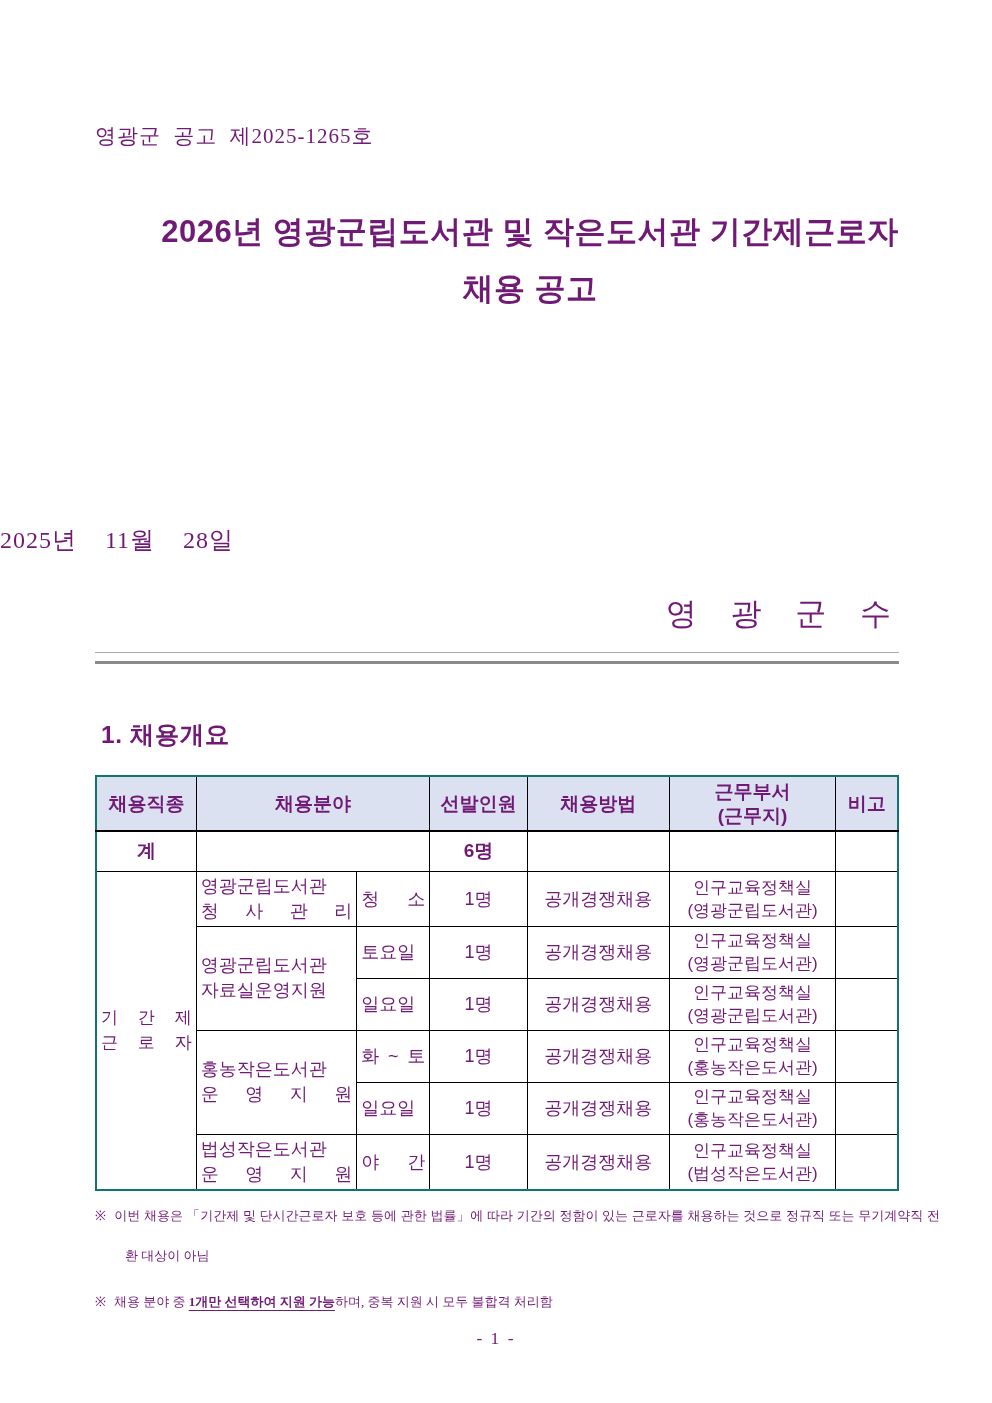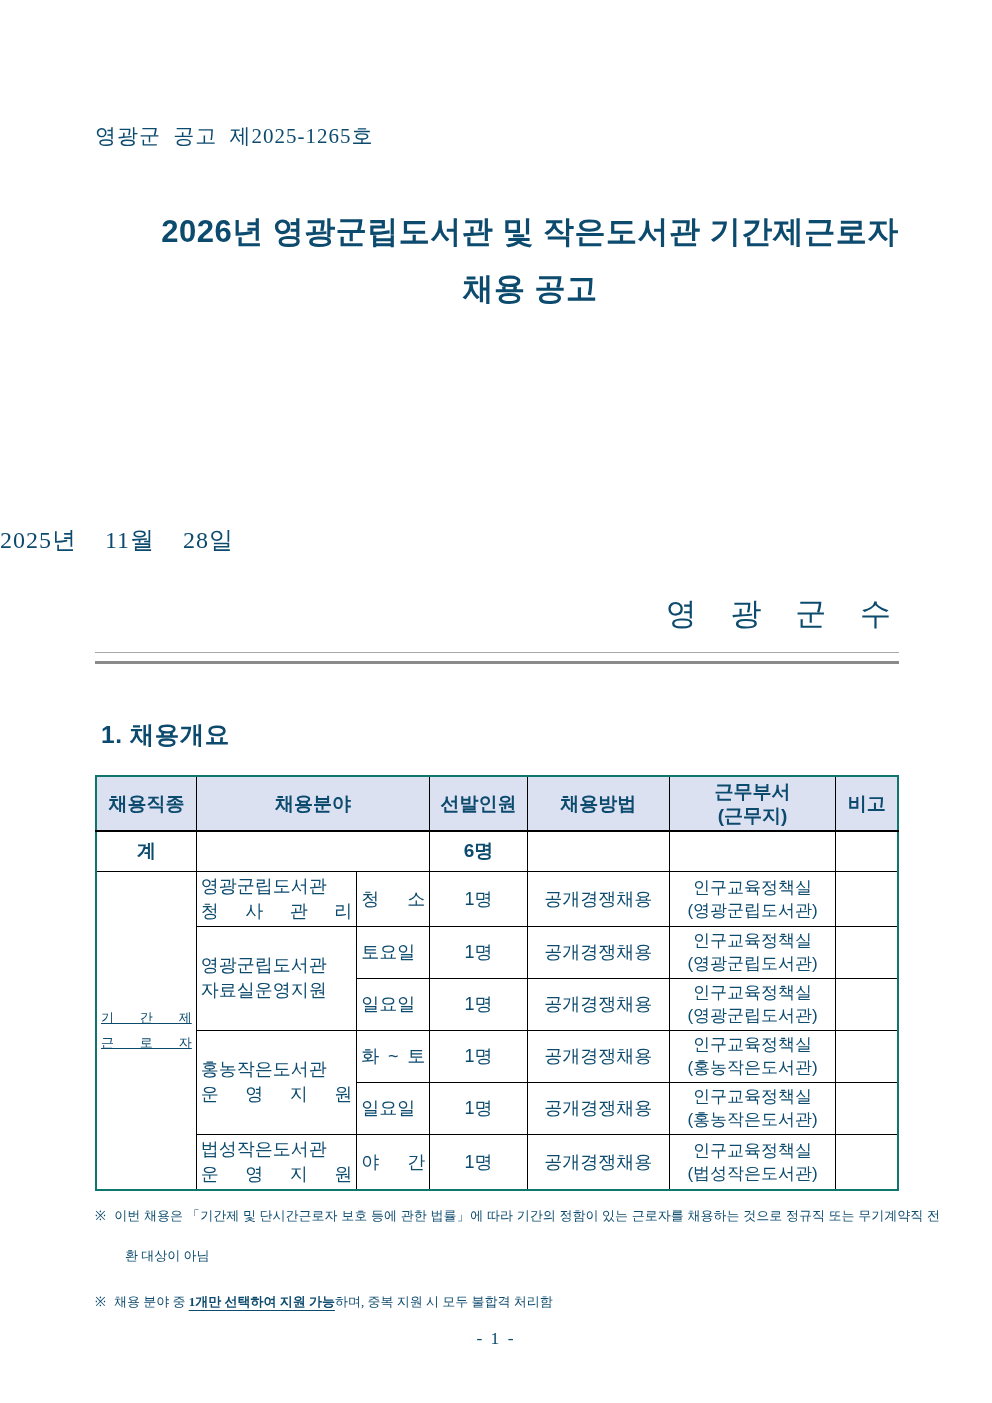--- a/index.html
+++ b/index.html
@@ -1,18 +1,18 @@
 <!DOCTYPE html>
 <html><head>
 <meta charset="utf-8">
 <style>
   html,body { margin:0; padding:0; background:#ffffff; }
   .page {
     position:relative; width:992px; height:1403px; background:#ffffff;
-    font-family:"Liberation Serif","DejaVu Serif",serif; color:#0c4a6e;
+    font-family:"Liberation Serif","DejaVu Serif",serif; color:#701a75;
     overflow:hidden;
   }
   .doc-number {
     position:absolute; left:95px; top:122px;
     font-size:21px; letter-spacing:1px; word-spacing:6px;
   }
   .title {
     position:absolute; left:0; top:203px; width:100%;
     text-align:center; font-family:"Liberation Sans","DejaVu Sans",sans-serif;
     font-weight:bold; font-size:31px; line-height:57px; letter-spacing:0.5px;margin-left:34px;
@@ -53,21 +53,21 @@
     font-size:19px; font-weight:bold; line-height:24px;
     border-bottom:2.5px solid #000;
   }
   tr.hdr { height:55px; }
   tr.total { height:40px; }
   tr.datarow { height:52px; }
   td.b { font-weight:bold; font-size:19px; }
   td.jtype span, td.field span {
     display:block; text-align:justify; text-align-last:justify; line-height:25px;
   }
-  td.jtype { padding:0 14px; font-size:13px;text-decoration:underline; }
+  td.jtype { padding:0 14px; font-size:17px; }
   td.field { padding:0 12px; text-align:left; }
   td.detail { padding:0 11px; text-align:justify; text-align-last:justify; }
   td.dept { font-size:17px; line-height:23px; padding:0 2px; }
   td.dept span { display:block; }
   td.db { border-bottom:1px dotted #222; }
   td.dt { border-top:1px dotted #222; }
   .footnote {
     position:absolute; left:95px; width:815px;
     font-size:13px; line-height:40px;
     padding-left:30px; text-indent:-30px; text-align:justify;

